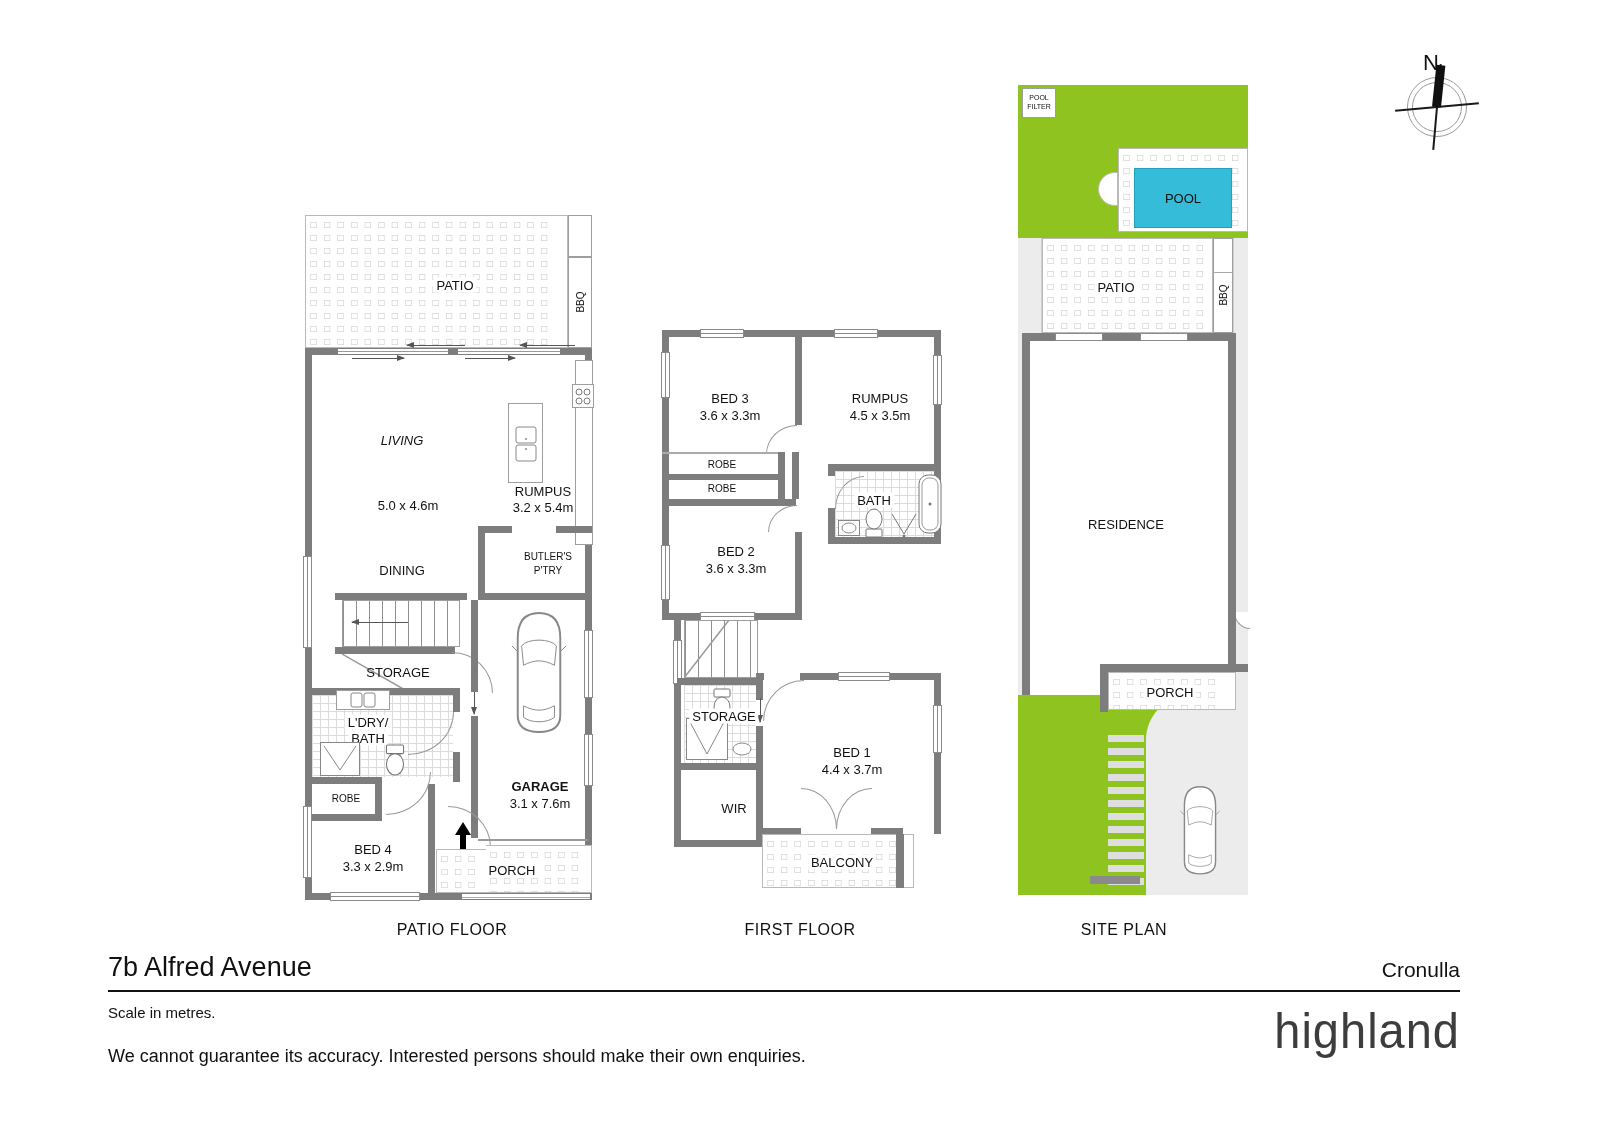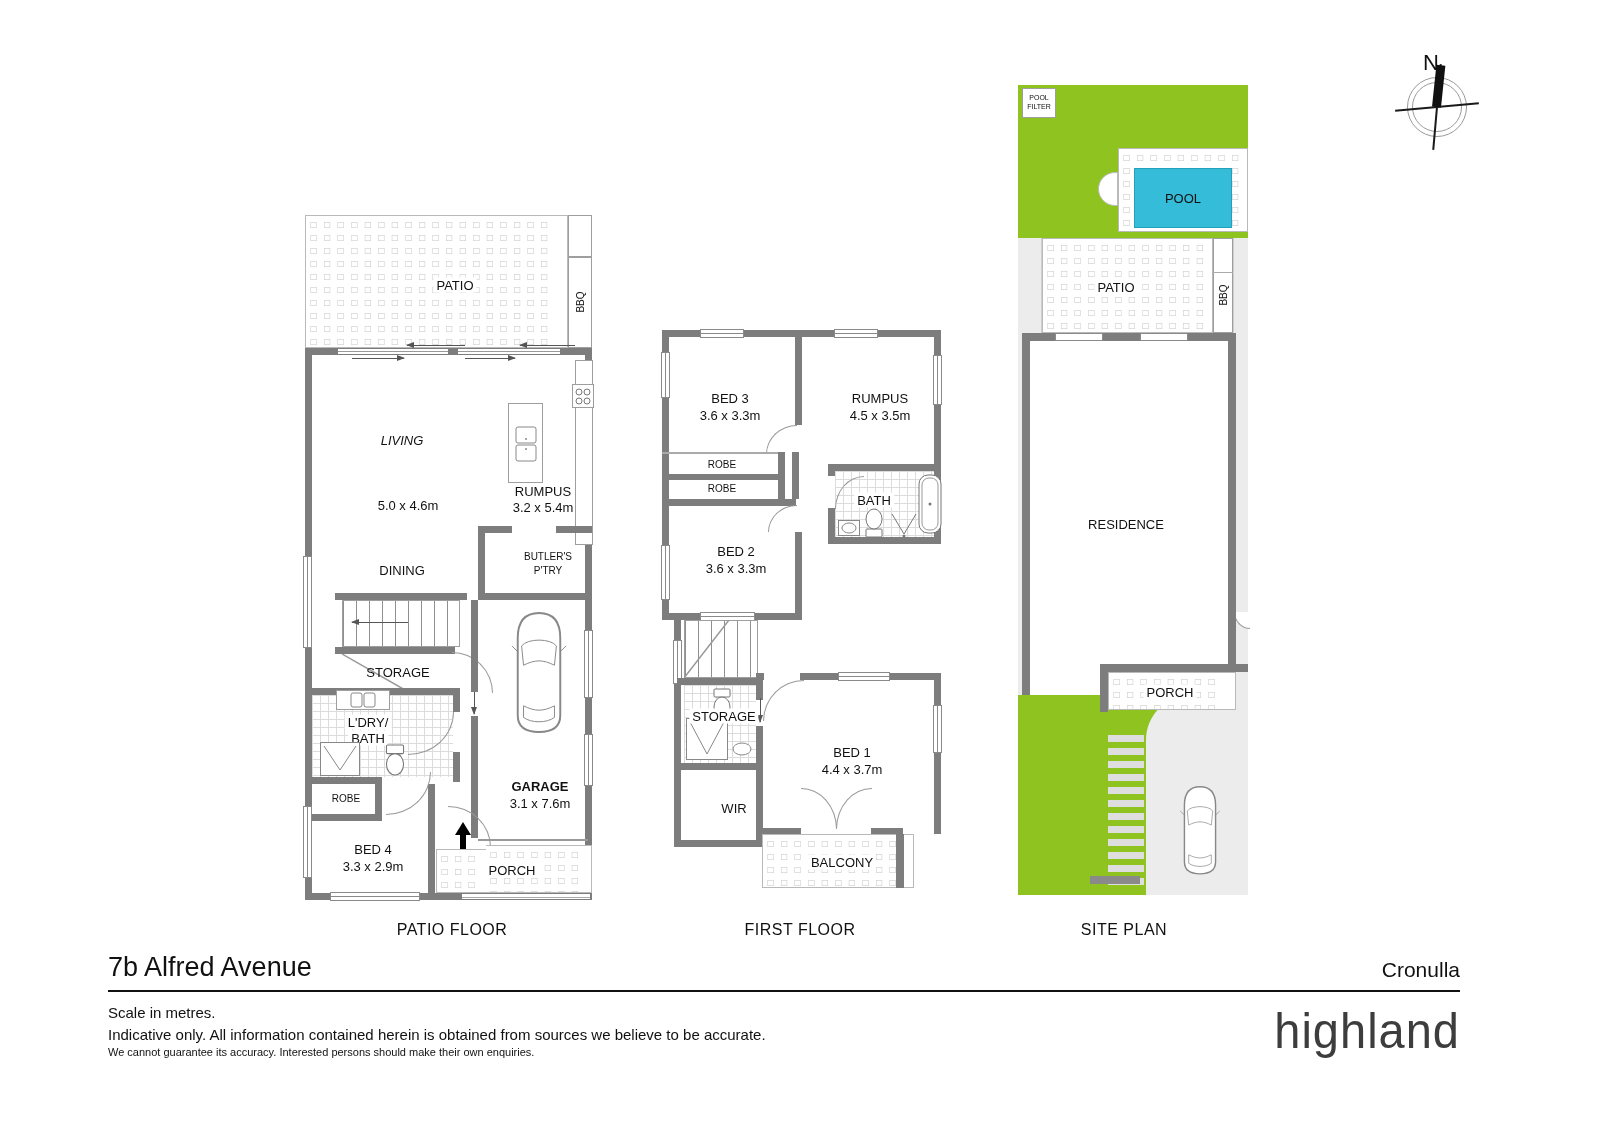--- a/index.html
+++ b/index.html
@@ -337,17 +337,16 @@
   <div class="p" style="left:1407px;top:77px;width:60px;height:60px;border:1px solid #9a9a9a;border-radius:50%;"></div>
   <div class="p" style="left:1412px;top:82px;width:50px;height:50px;border:1px solid #9a9a9a;border-radius:50%;"></div>
   <div class="p" style="left:1395px;top:106px;width:84px;height:2px;background:#1a1a1a;transform:rotate(-5deg);"></div>
   <div class="p" style="left:1436px;top:64px;width:2px;height:86px;background:#1a1a1a;transform:rotate(5deg);"></div>
   <div class="p" style="left:1432px;top:65px;width:9px;height:42px;background:#111;transform:rotate(6deg);transform-origin:50% 100%;"></div>
 
   <div class="p" style="left:108px;top:952px;font-size:27px;">7b Alfred Avenue</div>
   <div class="p" style="left:1160px;top:958px;width:300px;text-align:right;font-size:21px;">Cronulla</div>
   <div class="p hline" style="left:108px;top:990px;width:1352px;height:2px;"></div>
   <div class="p" style="left:108px;top:1004px;font-size:15px;">Scale in metres.</div>
-  <div class="p" style="left:108px;top:1026px;font-size:15px;">Indicative only. All information contained herein is obtained from sources we believe to be accurate.</div>
-  <div class="p" style="left:108px;top:1046px;font-size:11px;">We cannot guarantee its accuracy. Interested persons should make their own enquiries.</div>
+  <div class="p" style="left:108px;top:1046px;font-size:18px;">We cannot guarantee its accuracy. Interested persons should make their own enquiries.</div>
   <div class="p" style="left:1140px;top:1002px;width:320px;text-align:right;font-size:47px;font-weight:300;color:#3d3d3d;letter-spacing:1px;transform:scaleY(1.05);transform-origin:top right;">highland</div>
 
 </div>
 
 </body></html>

